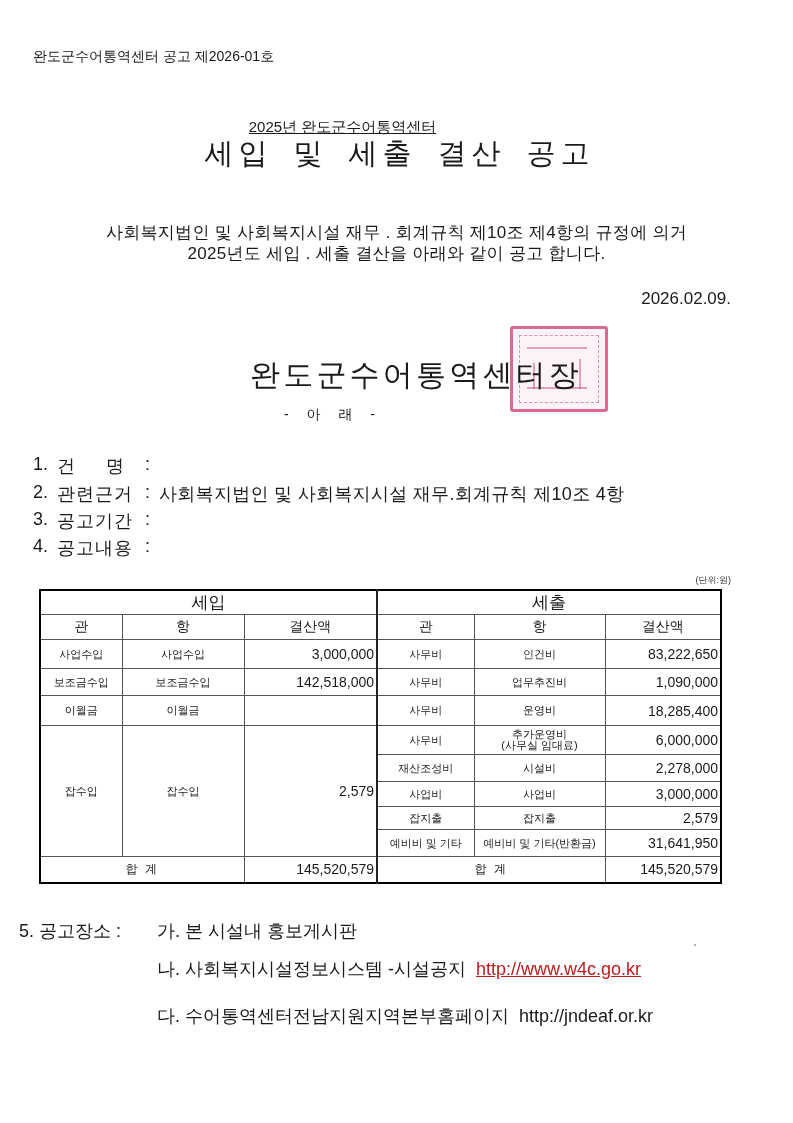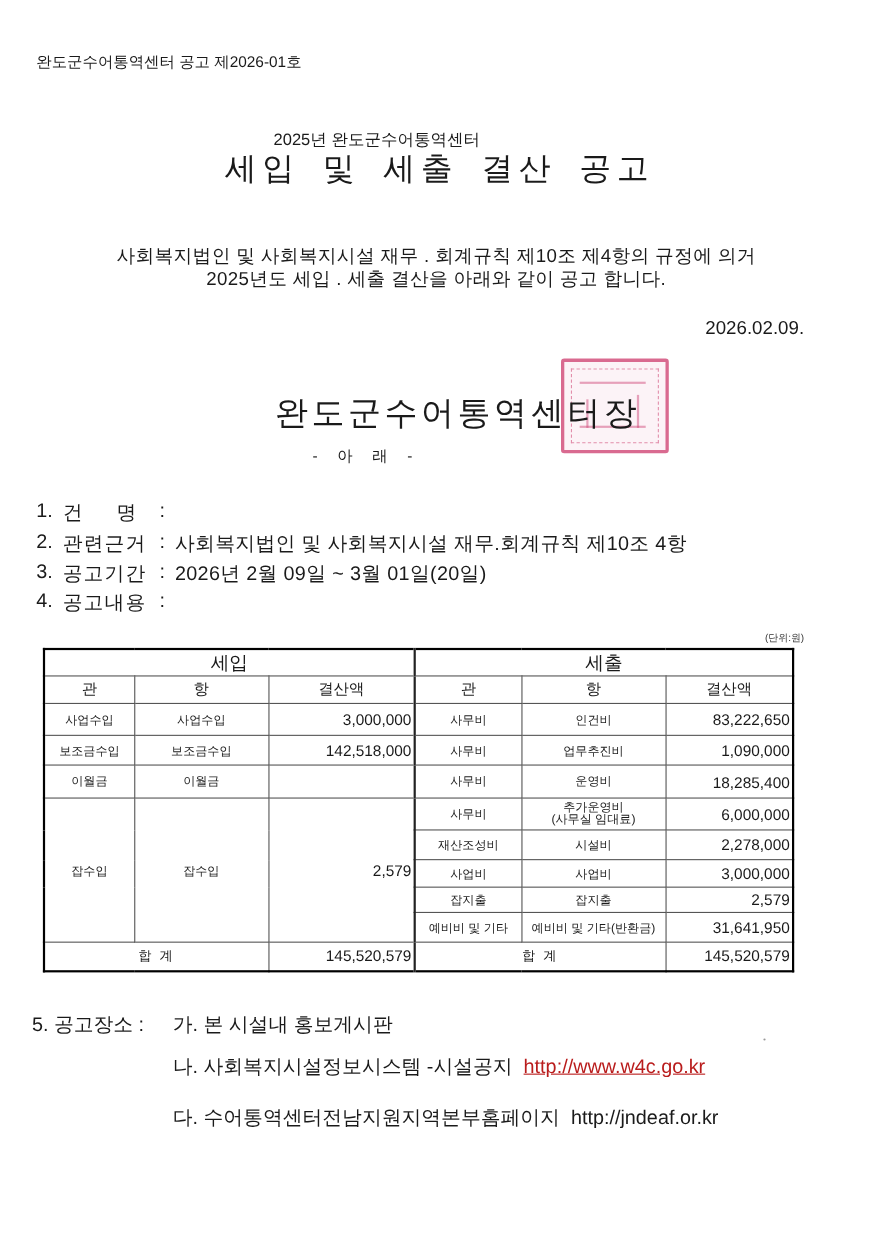--- a/index.html
+++ b/index.html
@@ -3,21 +3,21 @@
 <meta charset="utf-8">
 <style>
   html, body { margin: 0; padding: 0; }
   body {
     width: 793px; height: 1123px; position: relative; overflow: hidden;
     background: #ffffff; color: #1a1a1a;
     font-family: "Liberation Sans", "DejaVu Sans", sans-serif;
   }
   .abs { position: absolute; white-space: nowrap; }
   .doc-number { left: 33px; top: 48px; font-size: 14px; }
-  .subtitle { left: 0; width: 681px; text-align: center; top: 118px; font-size: 15px; padding-left: 4px; box-sizing: border-box; }
+  .subtitle { left: 0; width: 681px; text-align: center; top: 118px; font-size: 15px; padding-left: 4px; box-sizing: border-box; text-decoration: underline; }
   .title { left: 0; width: 793px; text-align: center; top: 134px; font-size: 29px; letter-spacing: 5px; word-spacing: 8px; padding-left: 6px; box-sizing: border-box; }
   .intro { left: 0; width: 793px; text-align: center; font-size: 17px; letter-spacing: 0.3px; }
   .intro.l1 { top: 221px; }
   .intro.l2 { top: 242px; }
   .date { right: 62px; top: 289px; font-size: 17px; }
   .signer { left: 250px; top: 355px; font-size: 30px; letter-spacing: 3.2px; z-index: 2; }
   .stamp {
     left: 510px; top: 326px; width: 92px; height: 80px; z-index: 1;
     border: 3px solid rgba(205, 60, 110, 0.75);
     border-radius: 3px;
@@ -46,21 +46,21 @@
     font-size: 11px; overflow: hidden; white-space: nowrap;
   }
   table.settle td.sec { font-size: 17px; }
   table.settle td.ch { font-size: 14px; }
   table.settle td.amt { text-align: right; font-size: 14px; padding-right: 2px; }
   table.settle td.split { border-right: 2px solid #222; }
   table.settle td.two { line-height: 11px; white-space: normal; }
   table.settle td.tot { font-size: 12px; letter-spacing: 2px; }
 
   .post { font-size: 18px; }
-  .post-label { left: 29px; top: 919px; text-align: center; }
+  .post-label { left: 19px; top: 919px; text-align: center; }
   .post-a { left: 157px; top: 919px; }
   .post-b { left: 157px; top: 957px; }
   .post-c { left: 157px; top: 1004px; }
   .link { color: #b91c1c; text-decoration: underline; margin-left: 10px; }
   .plain-link { margin-left: 10px; }
   .speck { left: 694px; top: 944px; width: 2px; height: 2px; background: #999; border-radius: 1px; }
 </style>
 </head>
 <body>
 
@@ -92,21 +92,20 @@
 <div class="abs item" style="top:482px;">
   <span class="num">2.</span>
   <span class="lbl">관련근거</span>
   <span class="colon">:</span>
   <span class="val">사회복지법인 및 사회복지시설 재무.회계규칙 제10조 4항</span>
 </div>
 <div class="abs item" style="top:509px;">
   <span class="num">3.</span>
   <span class="lbl">공고기간</span>
   <span class="colon">:</span>
-  <span class="val">2026년 2월 09일 ~ 3월 01일(20일)</span>
 </div>
 <div class="abs item" style="top:536px;">
   <span class="num">4.</span>
   <span class="lbl">공고내용</span>
   <span class="colon">:</span>
 </div>
 
 <div class="abs unit">(단위:원)</div>
 
 <table class="settle">

